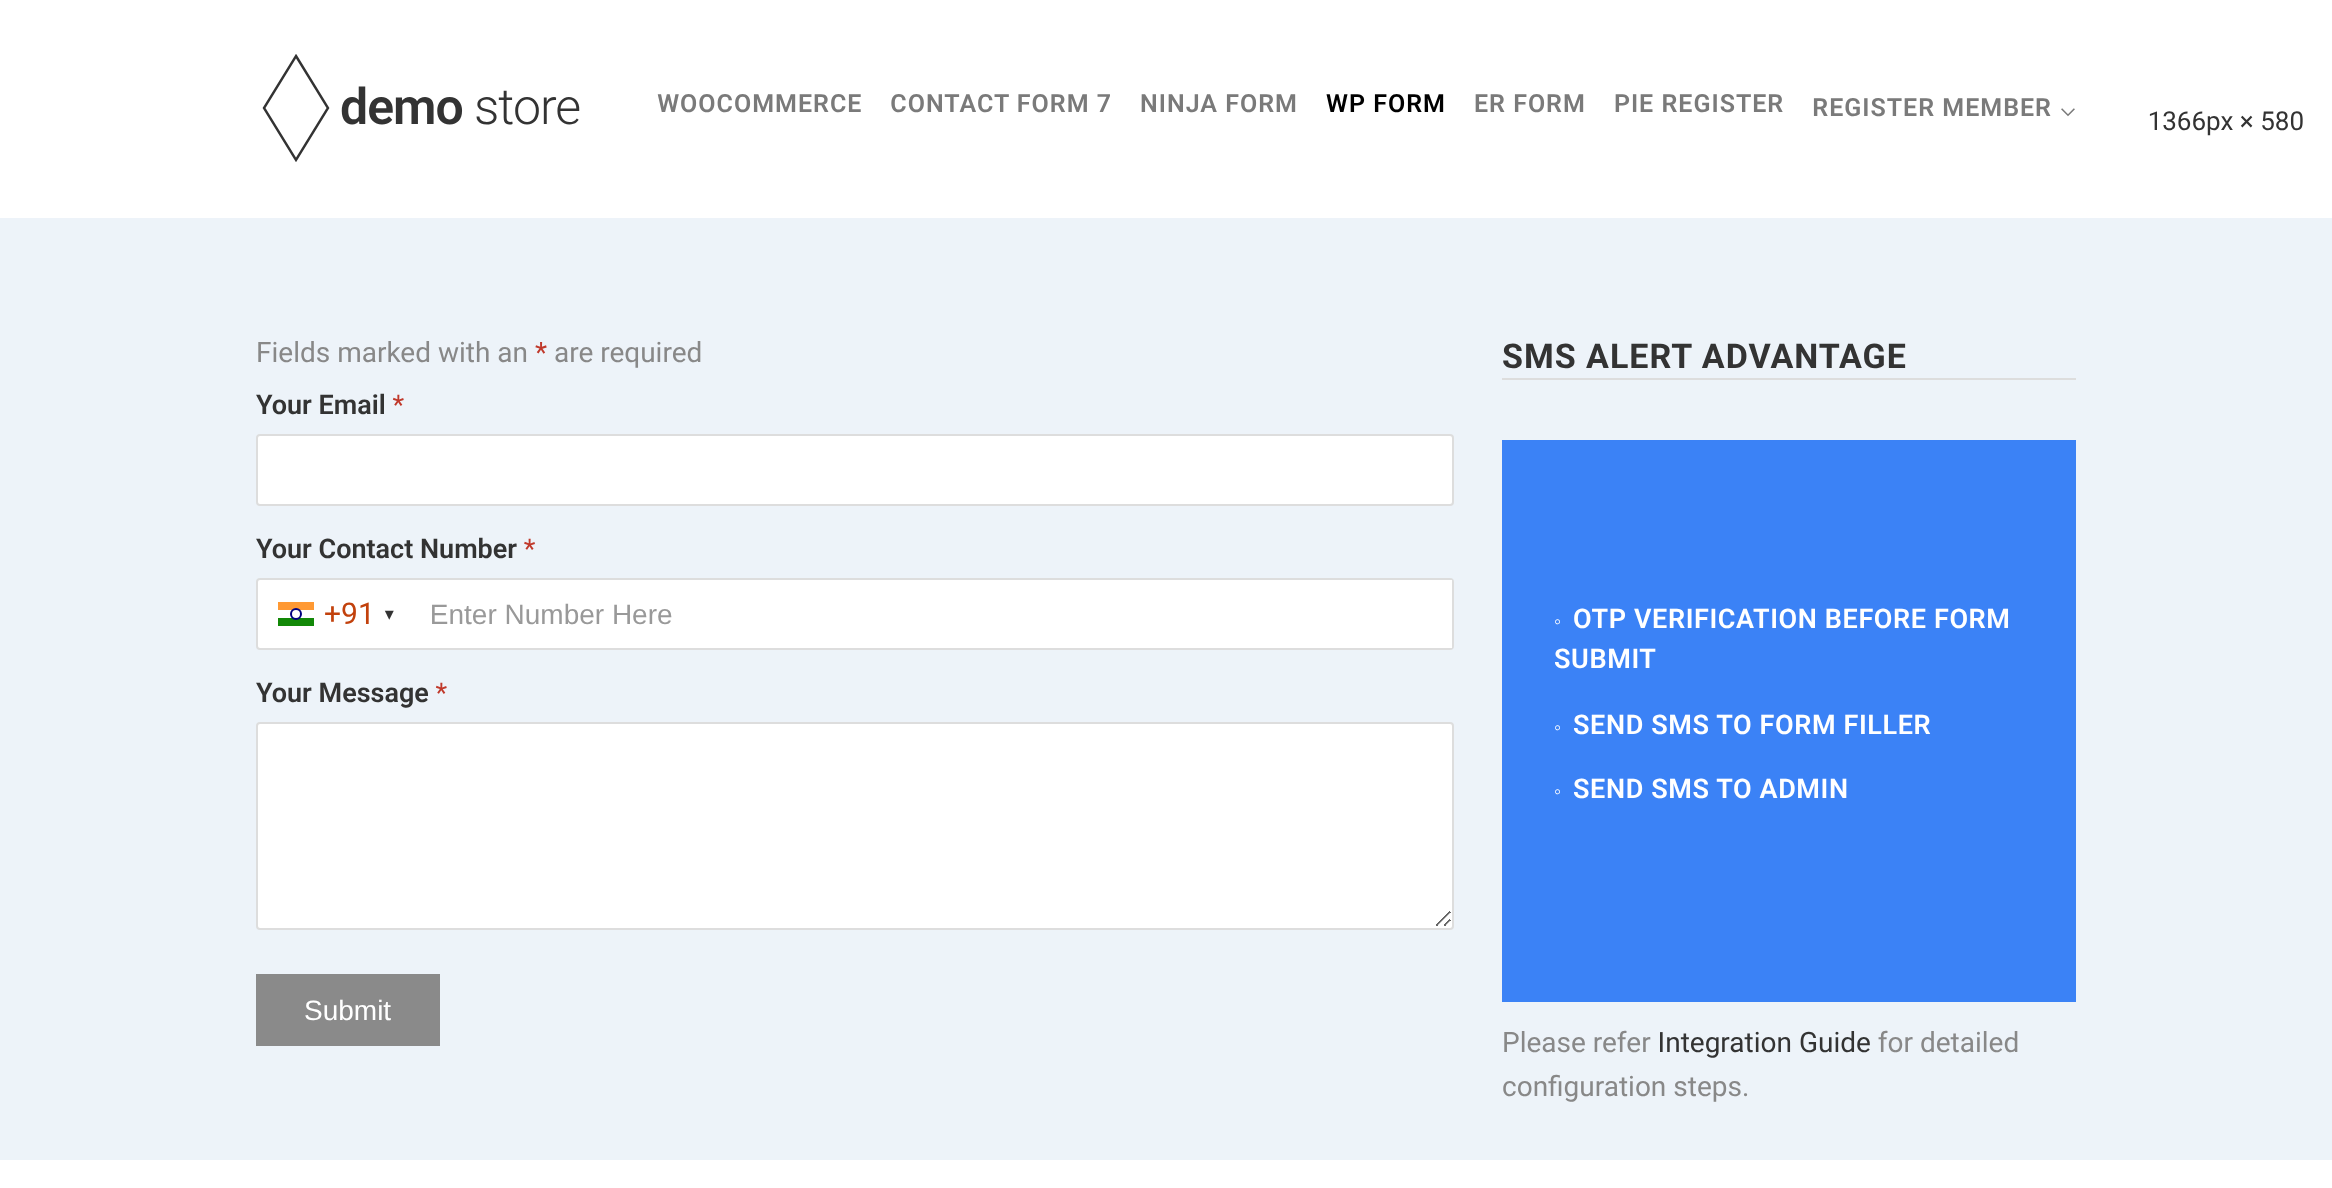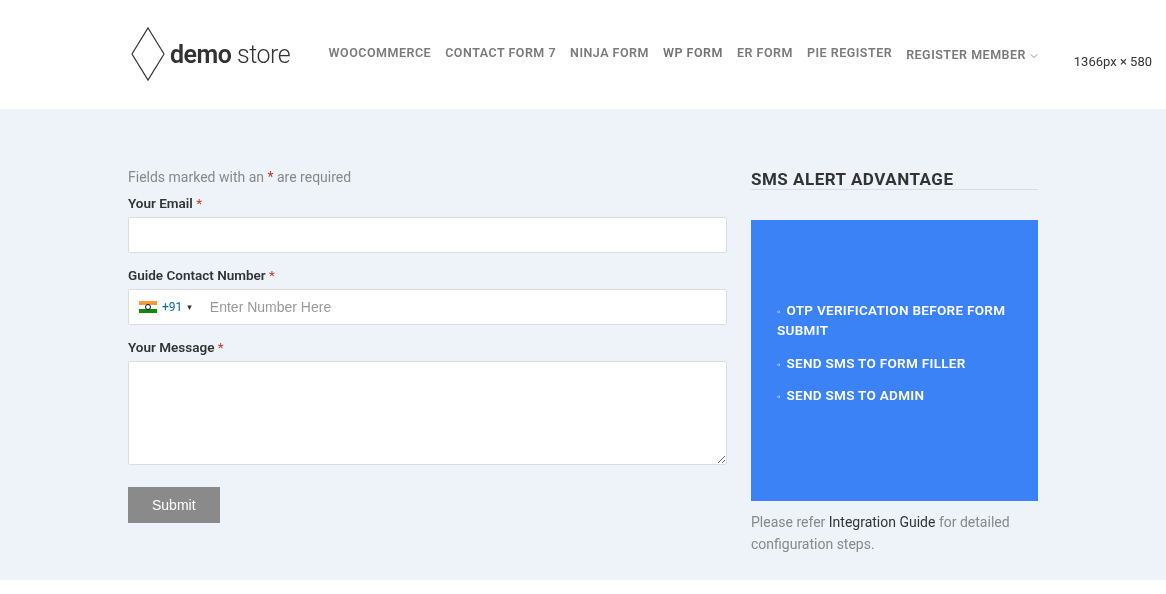--- a/index.html
+++ b/index.html
@@ -71,21 +71,21 @@
     .nav-item {
       font-size: 12.5px;
       font-weight: 600;
       color: #7a7a7a;
       text-decoration: none;
       letter-spacing: 0.5px;
       cursor: pointer;
       white-space: nowrap;
     }
     .nav-item.active {
-      color: #737373;
+      color: #000000;
       text-align: right;
     }
     .nav-item-wrapper {
       display: flex;
       align-items: center;
       gap: 4px;
     }
     .chevron-down {
       width: 8px;
       height: 8px;
@@ -161,22 +161,22 @@
       position: absolute;
       top: 50%;
       left: 50%;
       width: 4px;
       height: 4px;
       border: 0.5px solid #000080;
       border-radius: 50%;
       transform: translate(-50%, -50%);
     }
     .country-code {
-      font-size: 12px;
-      color: #0369a1;
+      font-size: 15px;
+      color: #c2410c;
       text-align: right;
     }
     .dropdown-caret {
       font-size: 9px;
       color: #333;
     }
     .phone-input {
       flex: 1;
       border: none;
       padding: 9px 10px;
@@ -289,21 +289,21 @@
         <span>Fields marked with an </span><span class="asterisk">*</span><span> are required</span>
       </p>
 
 
       <div class="form-group">
         <label class="form-label"><span>Your Email </span><span class="asterisk">*</span></label>
         <input class="form-input" type="email" style="">
       </div>
 
       <div class="form-group">
-        <label class="form-label"><span>Guide Contact Number </span><span class="asterisk">*</span></label>
+        <label class="form-label"><span>Your Contact Number </span><span class="asterisk">*</span></label>
         <div class="phone-input-wrapper">
           <div class="country-selector">
             <span class="flag"></span>
             <span class="country-code">+91</span>
             <span class="dropdown-caret">▾</span>
           </div>
           <input class="phone-input" type="tel" placeholder="Enter Number Here" style="">
         </div>
       </div>
 

